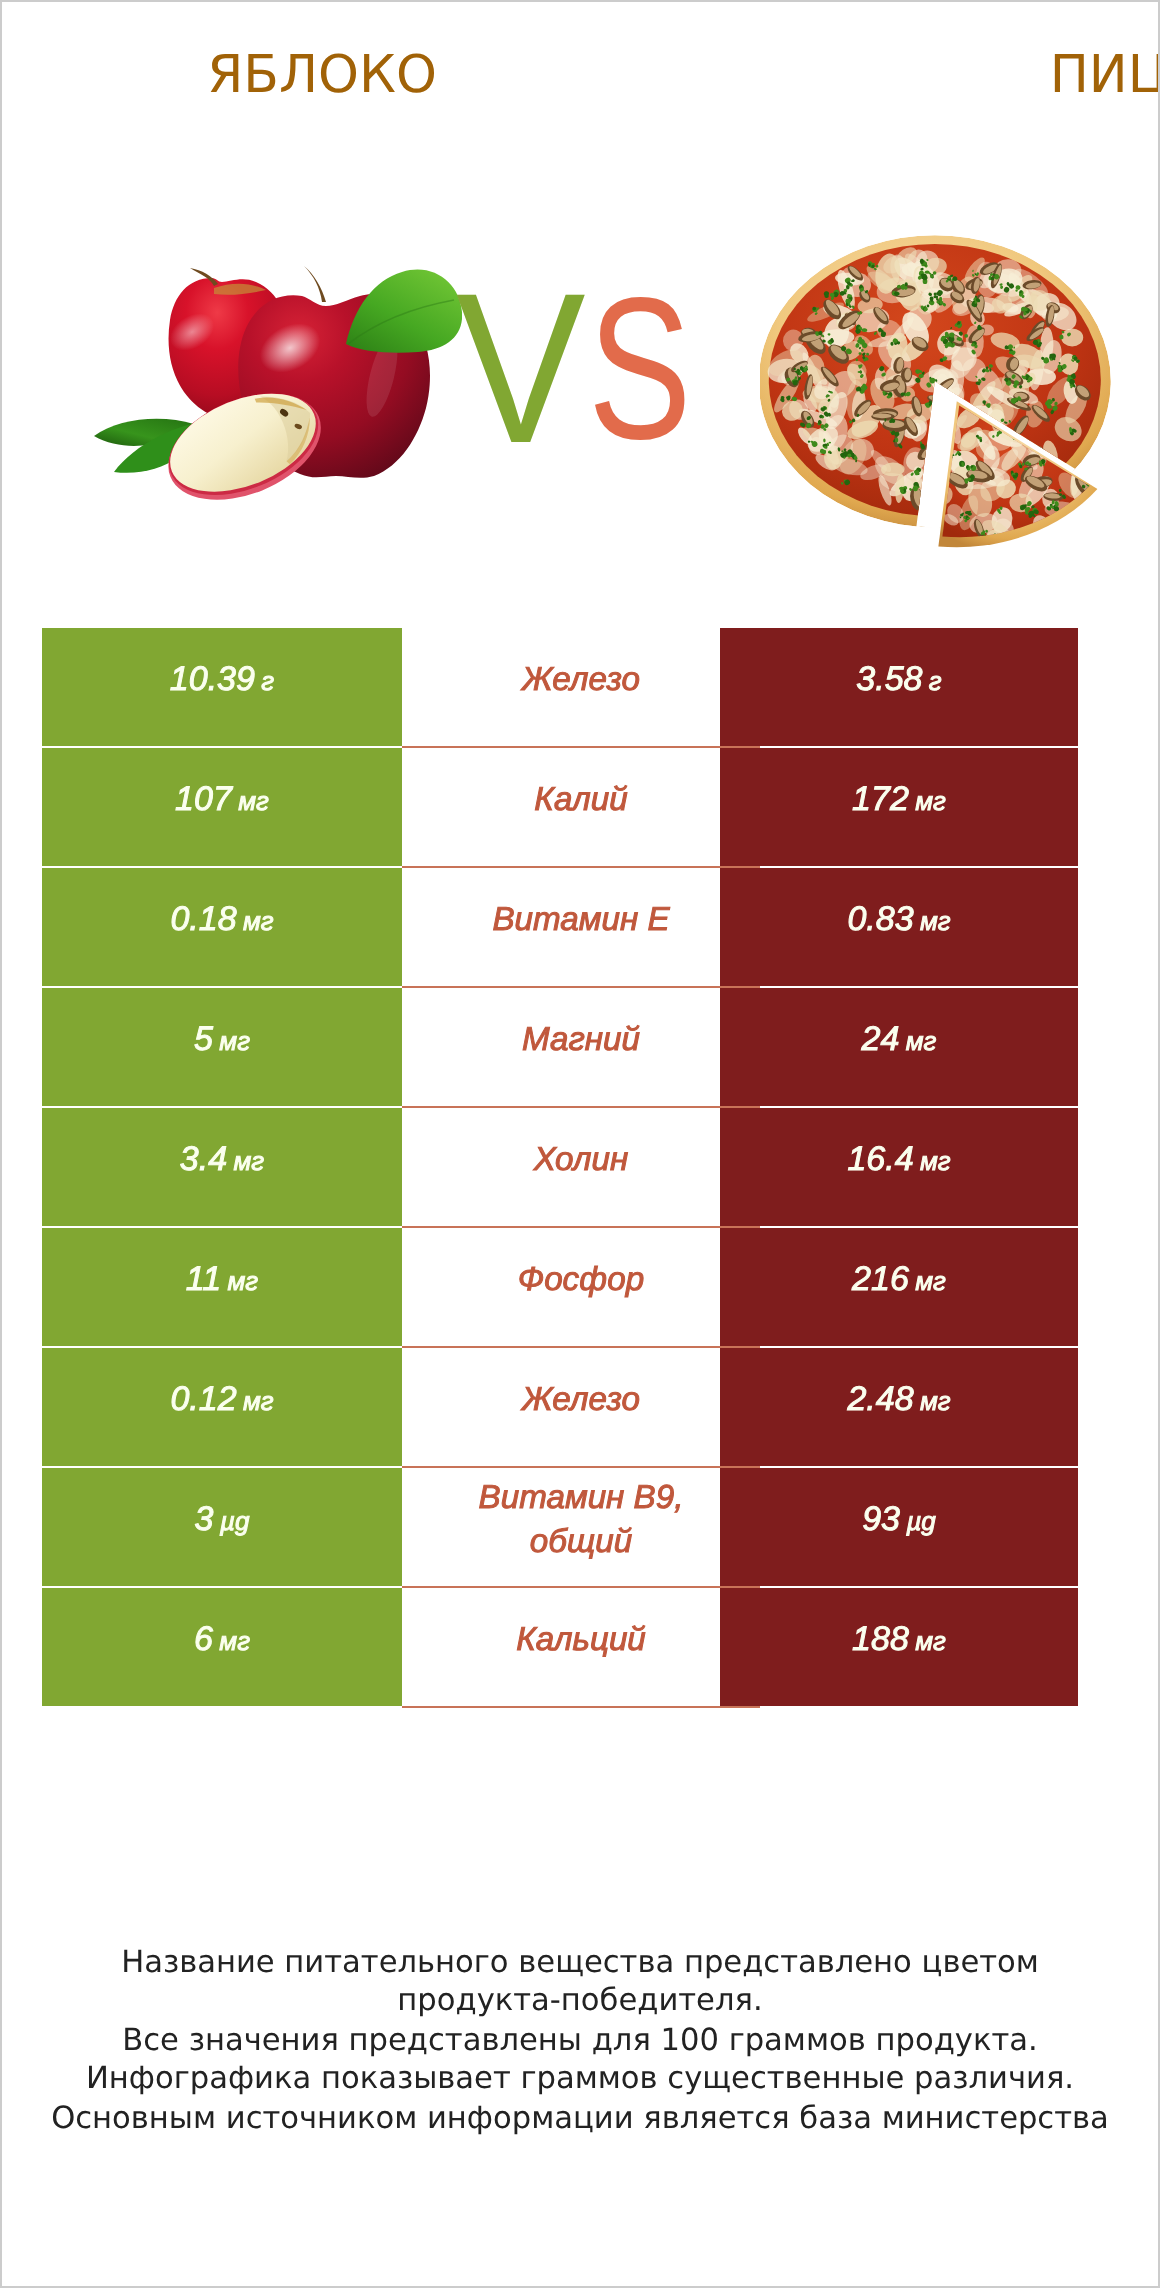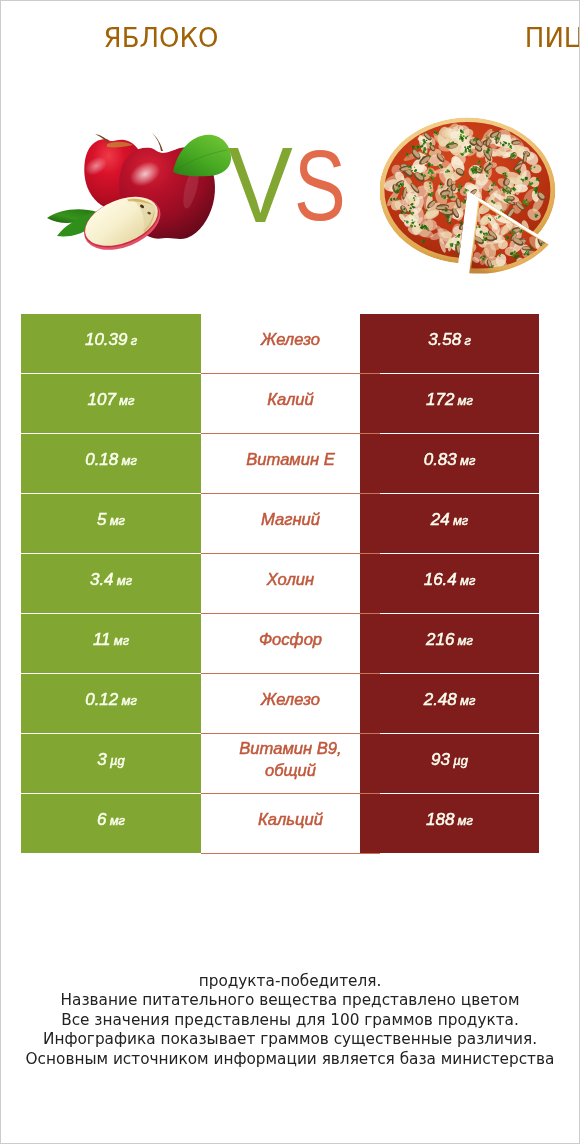--- a/index.html
+++ b/index.html
@@ -1434,19 +1434,19 @@
         <div class="cell cm">
           <span class="lab">Кальций</span>
         </div>
         <div class="cell cr">
           <span class="val">188<span class="u">мг</span></span>
         </div>
       </div>
     </div>
 
   <div class="foot" id="footer">
+      <div>Название питательного вещества представлено цветом</div>
       <div>продукта-победителя.</div>
-      <div>Название питательного вещества представлено цветом</div>
       <div>Все значения представлены для 100 граммов продукта.</div>
       <div>Инфографика показывает граммов существенные различия.</div>
       <div>Основным источником информации является база министерства</div>
     </div>
 </div>
 
 </body></html>

